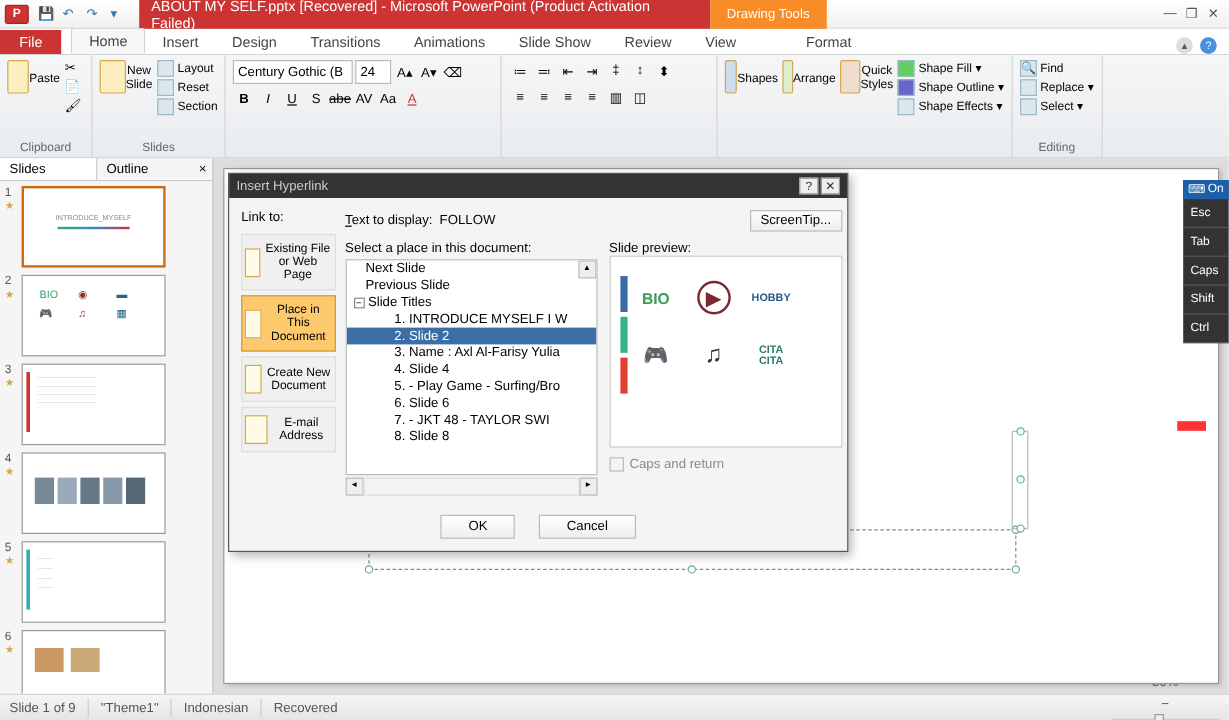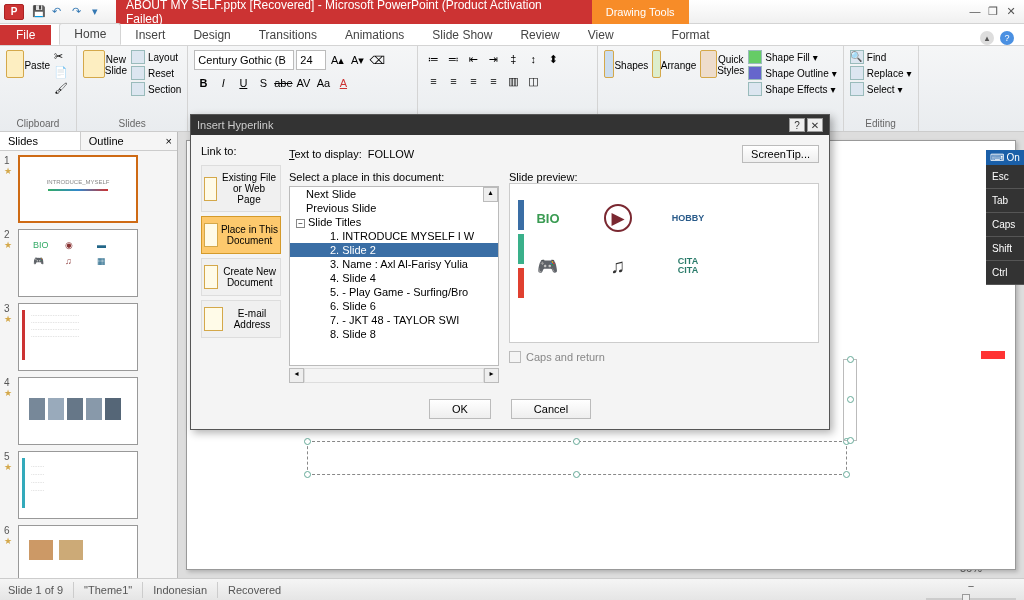--- a/index.html
+++ b/index.html
@@ -55,21 +55,21 @@
 .thumb { width:120px; height:68px; background:#fff; border:1px solid #999; position:relative; }
 .thumb.sel { border:2px solid #ce6a14; }
 
 
 .canvas-wrap { flex:1; background:#fff; position:relative; margin:8px; border:1px solid #999; box-shadow:2px 2px 4px rgba(0,0,0,0.2); }
 .selbox { position:absolute; border:1px dashed #888; }
 .handle { width:7px; height:7px; background:#fff; border:1px solid #6a9; border-radius:50%; position:absolute; }
 .redbar { position:absolute; background:#f33; }
 
 
-.dialog { position:absolute; left:190px; top:114px; width:640px; background:#f4f4f4; border:1px solid #555; box-shadow:3px 3px 8px rgba(0,0,0,0.3); }
+.dialog { position:absolute; left:190px; top:144px; width:517px; background:#f4f4f4; border:1px solid #555; box-shadow:3px 3px 8px rgba(0,0,0,0.3); }
 .dlg-title { height:20px; background:#333; color:#ccc; display:flex; align-items:center; padding:0 6px; font-size:11px; }
 .dlg-title .tbtns { margin-left:auto; display:flex; gap:2px; }
 .dlg-title .tbtns span { width:16px; height:14px; background:#eee; border:1px solid #999; color:#333; display:flex; align-items:center; justify-content:center; font-size:10px; }
 .dlg-body { padding:10px; display:flex; gap:8px; }
 .linkto-col { width:80px; display:flex; flex-direction:column; gap:4px; }
 .linkto-label { font-size:11px; padding-bottom:4px; }
 .linkopt { display:flex; flex-direction:row; align-items:center; padding:6px 2px; border:1px solid #ddd; background:#f0f0f0; font-size:10px; text-align:center; line-height:11px; gap:3px; }
 .linkopt.sel { background:#fdc96d; border-color:#d49a2a; }
 .linkopt .oic { width:24px; height:24px; background:#fffbe8; border:1px solid #d4a84a; }
 .dlg-main { flex:1; }

